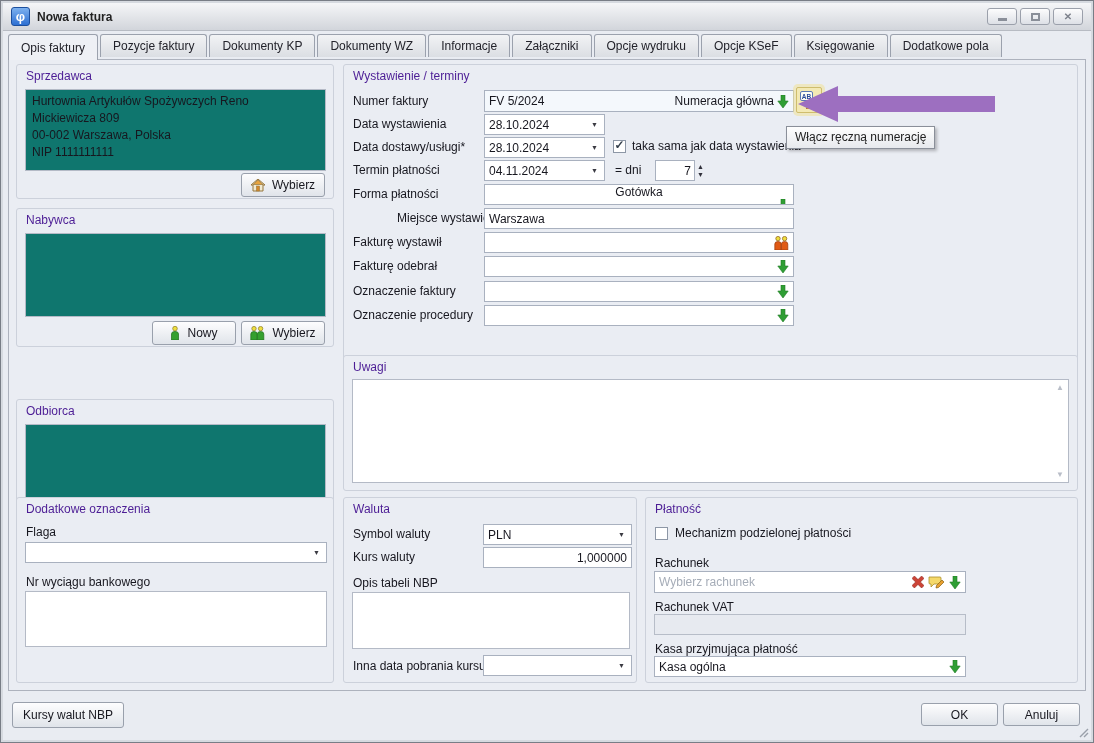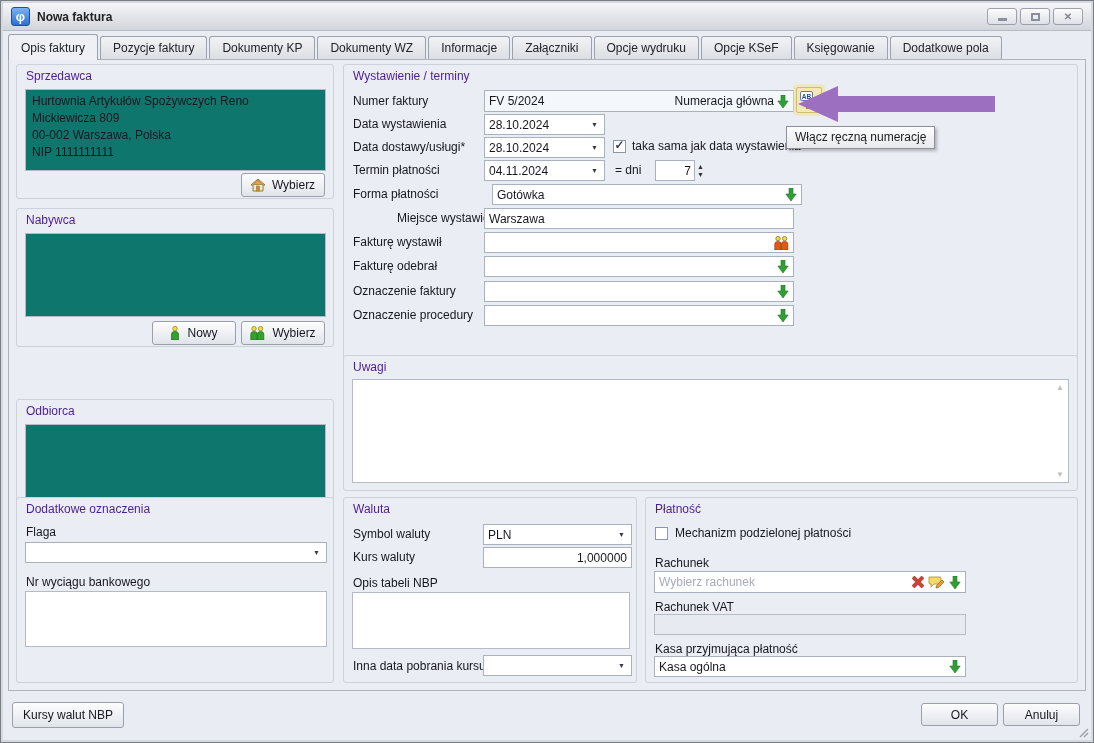--- a/index.html
+++ b/index.html
@@ -29,21 +29,21 @@
   .winbtn{
     width:30px;height:17px;border-radius:3px;border:1px solid #9ba0ab;
     background:linear-gradient(#fcfcfd,#dde0e6);
     display:flex;align-items:center;justify-content:center;
     color:#7d828c; font-weight:bold; font-size:10px;
   }
   .glyph-min{width:9px;height:3px;background:#8a8f99;margin-top:5px;}
   .glyph-max{width:9px;height:8px;border:2px solid #8a8f99;}
 
   
-  .tabstrip{ position:absolute; left:8px; top:34px; height:26px; display:flex; align-items:center; }
+  .tabstrip{ position:absolute; left:8px; top:34px; height:26px; display:flex; align-items:flex-start; }
   .tab{
     height:23px; padding:0 12px; margin-right:2px;
     border:1px solid #9ba1ad; border-bottom:none; border-radius:3px 3px 0 0;
     background:linear-gradient(#f2f3f5,#dbdee3);
     display:flex; align-items:center; color:#23232b; white-space:nowrap; position:relative; z-index:1;
   }
   .tab.active{
     height:26px; background:#eef0f5; z-index:3; font-size:12px;
   }
   .panel{
@@ -266,21 +266,21 @@
     <div class="lbl" style="left:271px;top:98px;">= dni</div>
     <div class="spin" style="left:311px;top:95px;">
       <span class="spinbox">7</span>
       <span class="spinarrows">
         <span>▲</span>
         <span>▼</span>
       </span>
     </div>
 
     <div class="lbl" style="left:9px;top:122px;">Forma płatności</div>
-    <div class="field" style="left:148px;top:119px;width:310px;">
+    <div class="field" style="left:140px;top:119px;width:310px;flex-direction:column;">
       <span class="val">Gotówka</span>
       <span class="right">
         <svg class="ic" width="12" height="13" viewBox="0 0 12 13">
           <path d="M4 0 h4 v6 h3.2 L6 13 L0.8 6 H4 Z" fill="#2f9e34" stroke="#1f7a24" stroke-width="0.6"></path>
         </svg>
       </span>
     </div>
 
     <div class="lbl" style="left:9px;top:146px;margin-left:44px;">Miejsce wystawienia</div>
     <div class="field" style="left:140px;top:143px;width:310px;">

